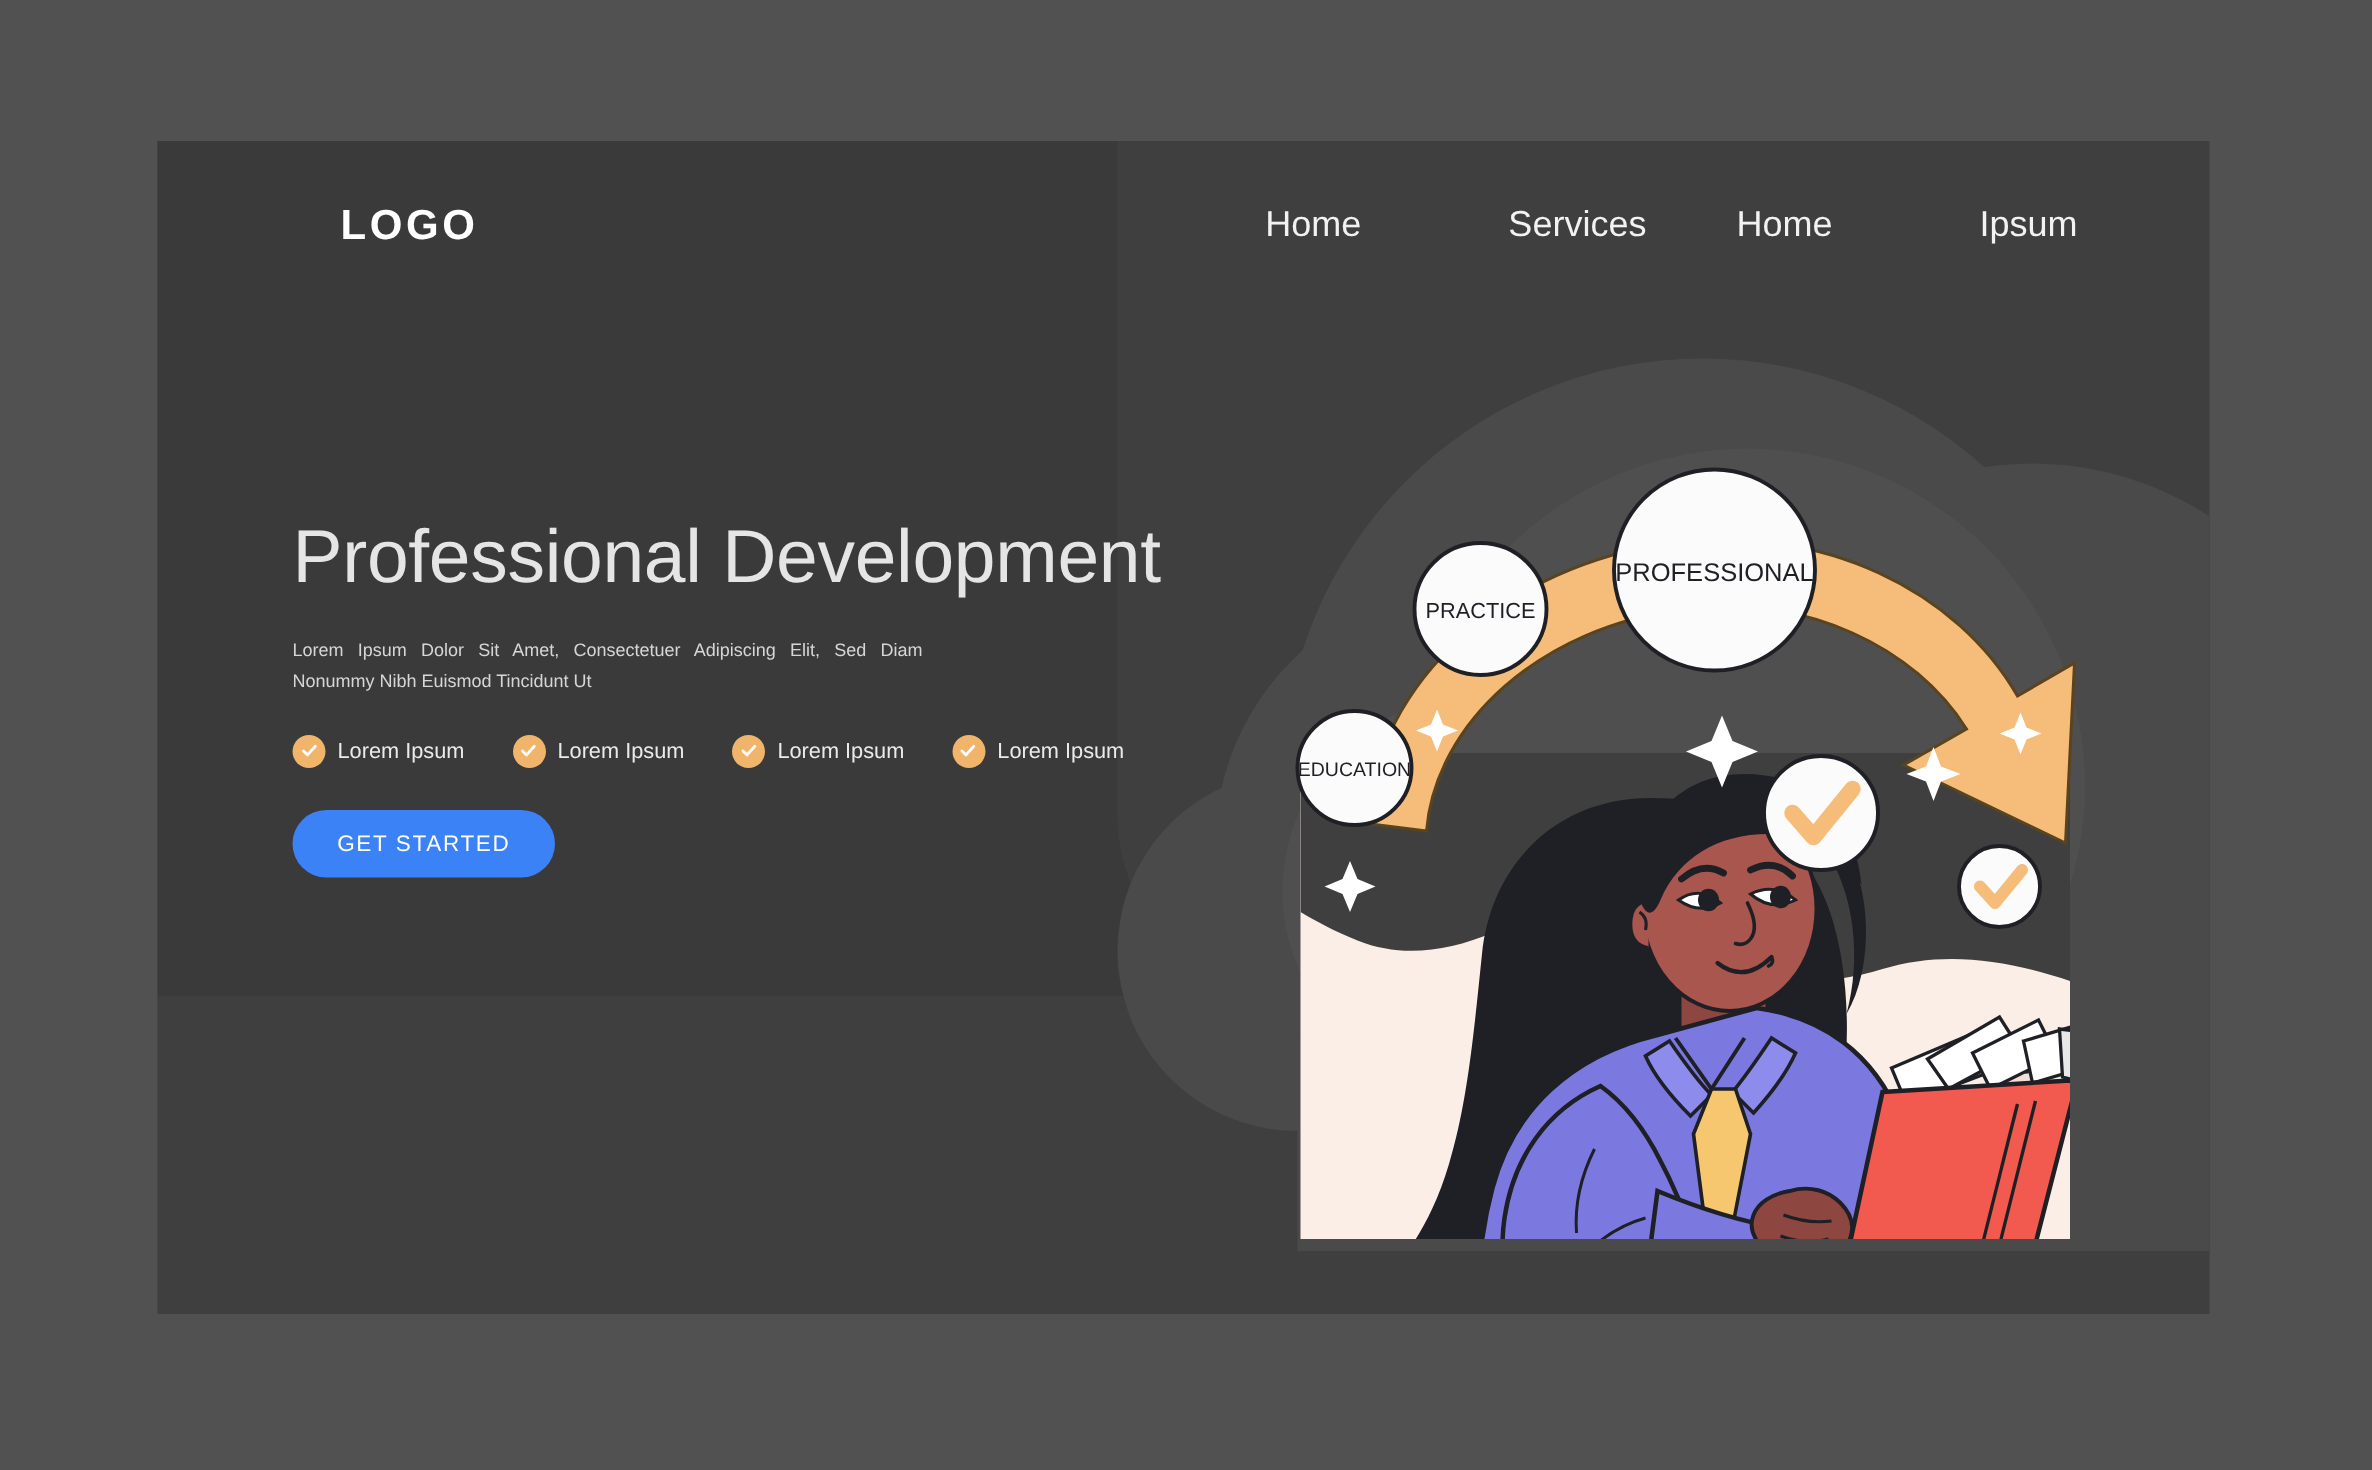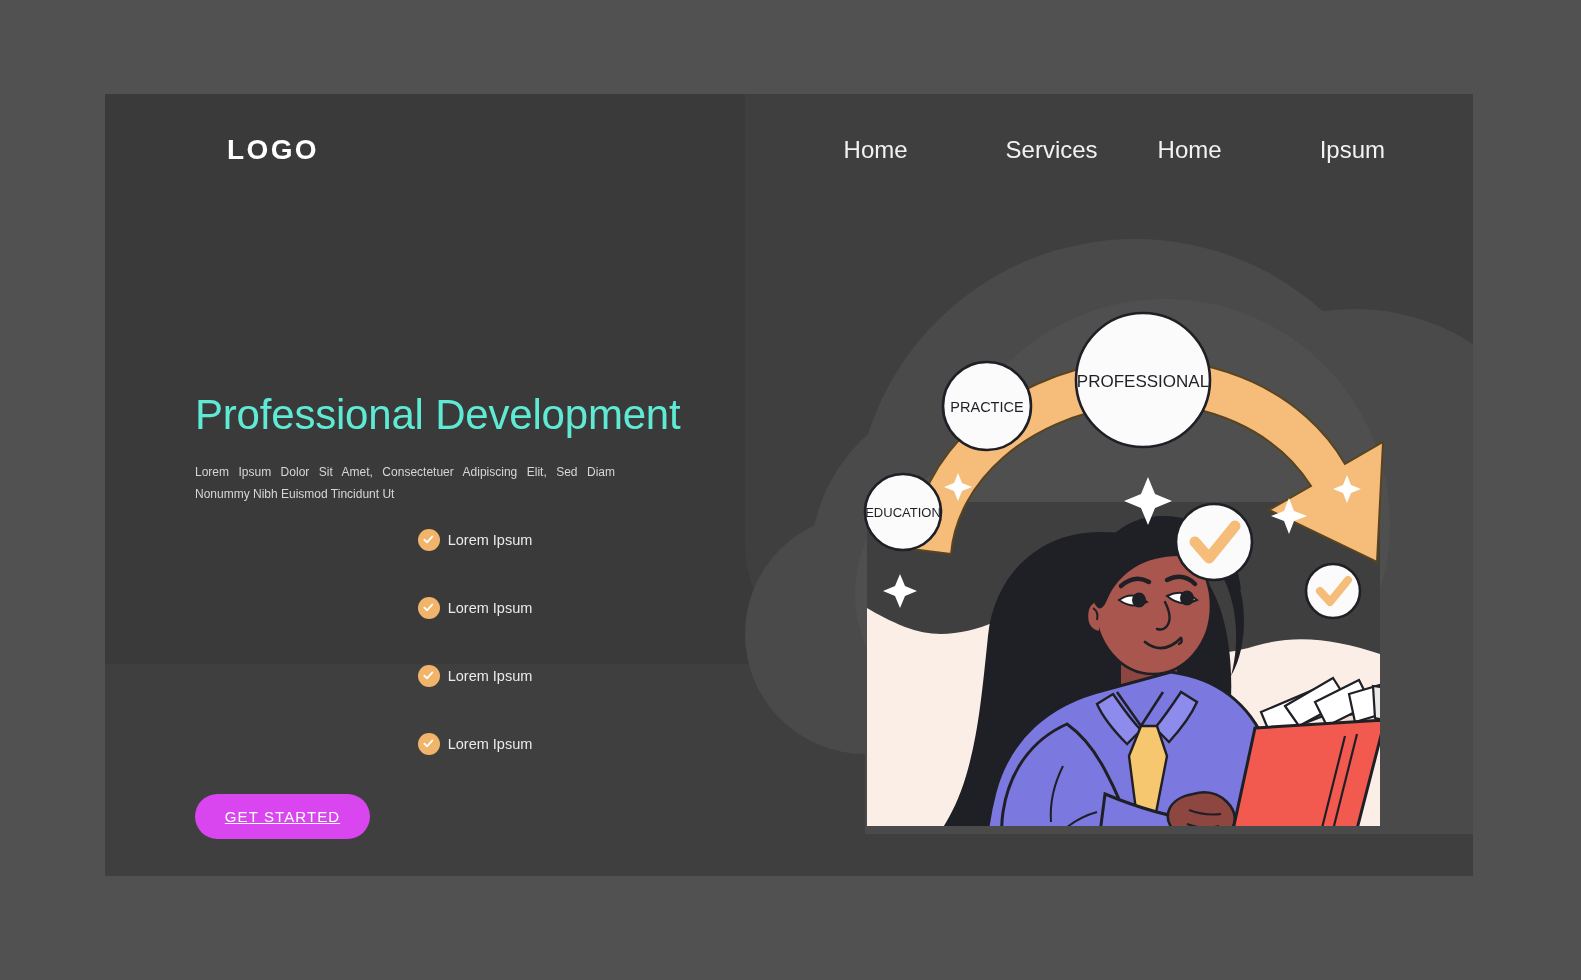--- a/index.html
+++ b/index.html
@@ -85,42 +85,40 @@
   .nav-item:nth-child(3){ margin-right:82px; }
 
   
   .hero {
     position:absolute;
     left:90px; top:250px;
     width:560px;
     z-index:30;
   }
   .hero-title {
-    color:#5eead4;
-    font-size:42px;
+    color:#e5e5e5;
+    font-size:50px;
     font-weight:400;
     line-height:1.1;
     letter-spacing:-0.2px;
     white-space:nowrap;
-    margin-top:48px;
   }
   .hero-sub {
     margin-top:24px;
     color:#d6d6d6;
     font-size:12px;
     line-height:1.78;
     width:420px;
     text-align:justify;
   }
   .feature-row {
     margin-top:24px;
     display:flex;
     align-items:center;
-    gap:46px;
-    flex-direction:column;
+    gap:32px;
   }
   .feature {
     display:flex;
     align-items:center;
     gap:8px;
     cursor:pointer;
   }
   .feature .tick {
     width:22px; height:22px;
     border-radius:50%;
@@ -128,33 +126,32 @@
     display:flex; align-items:center; justify-content:center;
     flex:none;
   }
   .feature .tick svg { display:block; }
   .feature-label {
     color:#eaeaea;
     font-size:14.5px;
     white-space:nowrap;
   }
   .cta {
-    margin-top:39px;
+    margin-top:28px;
     display:inline-flex;
     align-items:center; justify-content:center;
     width:175px; height:45px;
     border-radius:26px;
-    background:#d946ef;
+    background:#3b82f6;
     color:#ffffff;
     font-size:15px;
     letter-spacing:1.1px;
     border:none;
     cursor:pointer;
     font-family:"Liberation Sans", sans-serif;
-    text-decoration:underline;
   }
 
   
   .illus-wrap {
     position:absolute;
     left:0; top:0;
     width:1368px; height:782px;
     z-index:20;
     pointer-events:none;
   }

